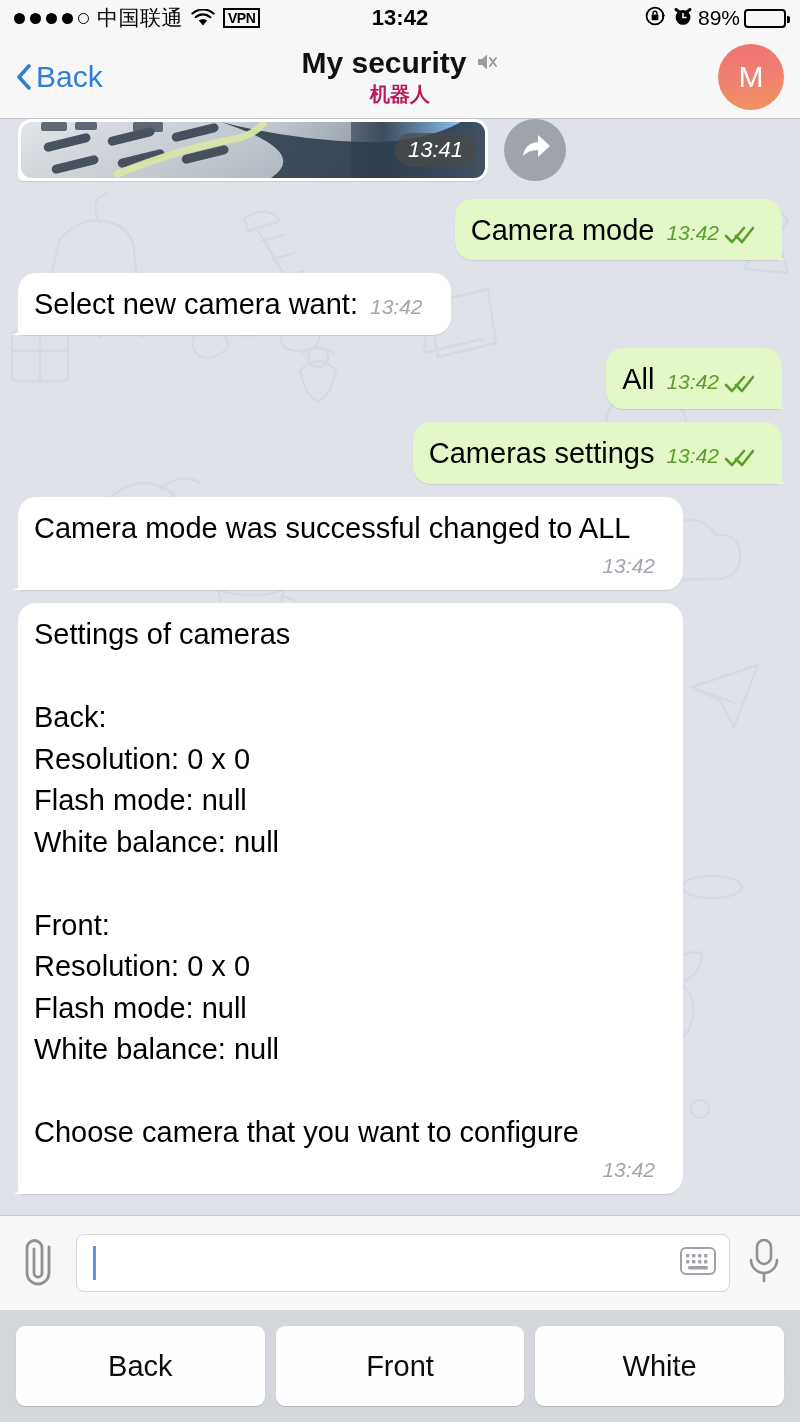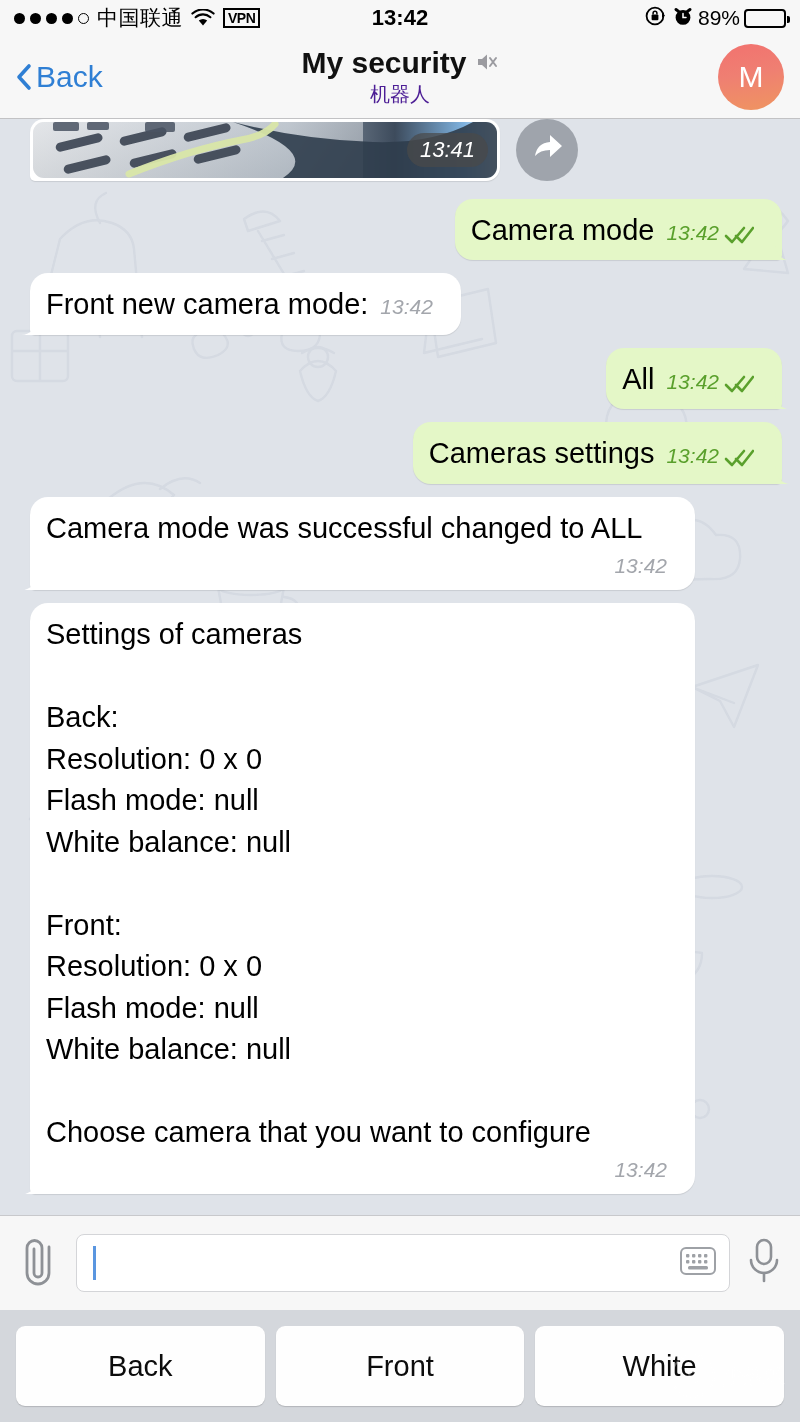--- a/index.html
+++ b/index.html
@@ -91,21 +91,21 @@
     pointer-events: none;
   }
   .nav-title {
     font-size: 30px;
     font-weight: bold;
     color: #111;
     display: inline-flex;
     align-items: center;
     gap: 8px;
   }
-  .nav-sub { font-size: 20px; color: #4c1d95; margin-top: 1px; }
+  .nav-sub { font-size: 20px; color: #be185d; margin-top: 1px; font-weight: bold; }
   .avatar {
     margin-left: auto;
     width: 66px; height: 66px;
     border-radius: 50%;
     background: linear-gradient(170deg, #f2726f 0%, #ef7f72 45%, #ef9560 100%);
     color: #fff;
     font-size: 30px;
     display: flex; align-items: center; justify-content: center;
     z-index: 3;
   }
@@ -117,21 +117,21 @@
     bottom: 207px;
     left: 0; right: 0;
     background-color: #dfe3e9;
     overflow: hidden;
     padding: 0 18px;
   }
   .doodles { position: absolute; inset: 0; opacity: .5; pointer-events: none; }
 
   .row { display: flex; margin-bottom: 13px; position: relative; z-index: 1; }
   .row.out { justify-content: flex-end; }
-  .row.in  { justify-content: flex-start; margin-left: 12px; }
+  .row.in  { justify-content: flex-start; }
 
   .bubble {
     max-width: 665px;
     border-radius: 18px;
     padding: 11px 28px 9px 16px;
     font-size: 29px;
     line-height: 1.43;
     color: #000;
     position: relative;
     box-shadow: 0 1px 1px rgba(0,0,0,.10);
@@ -477,21 +477,21 @@
           <span class="checks"><svg width="30" height="20" viewBox="0 0 30 20">
               <path d="M2 11 l6 6 l12 -14" stroke="#5aa02c" stroke-width="2.6" fill="none" stroke-linecap="round" stroke-linejoin="round"></path>
               <path d="M12 11 l6 6 l11 -14" stroke="#5aa02c" stroke-width="2.6" fill="none" stroke-linecap="round" stroke-linejoin="round"></path>
             </svg></span>
         </span>
     </div>
   </div>
 
   <div class="row in">
     <div class="bubble in">
-      <span class="msg-text">Front new camera mode:</span><span class="meta in-meta">
+      <span class="msg-text">Select new camera want:</span><span class="meta in-meta">
           <span>13:42</span>
         </span>
     </div>
   </div>
 
   <div class="row out">
     <div class="bubble out">
       <span class="msg-text">All</span><span class="meta out-meta">
           <span>13:42</span>
           <span class="checks"><svg width="30" height="20" viewBox="0 0 30 20">

